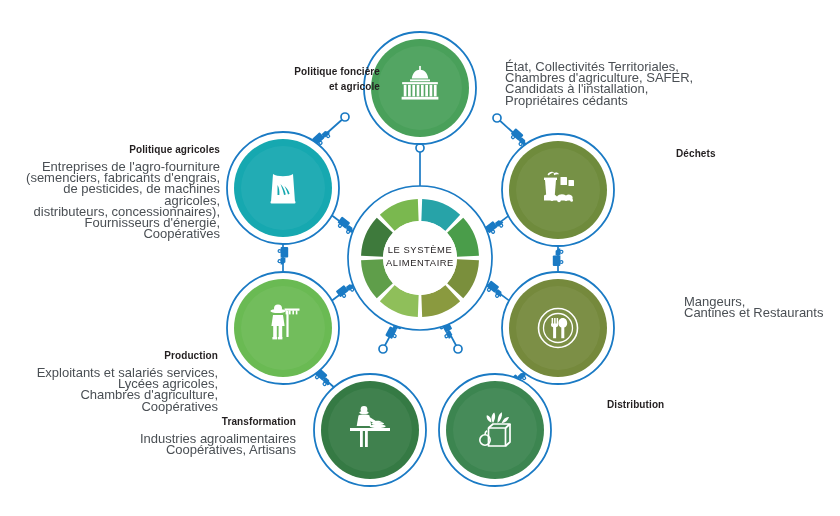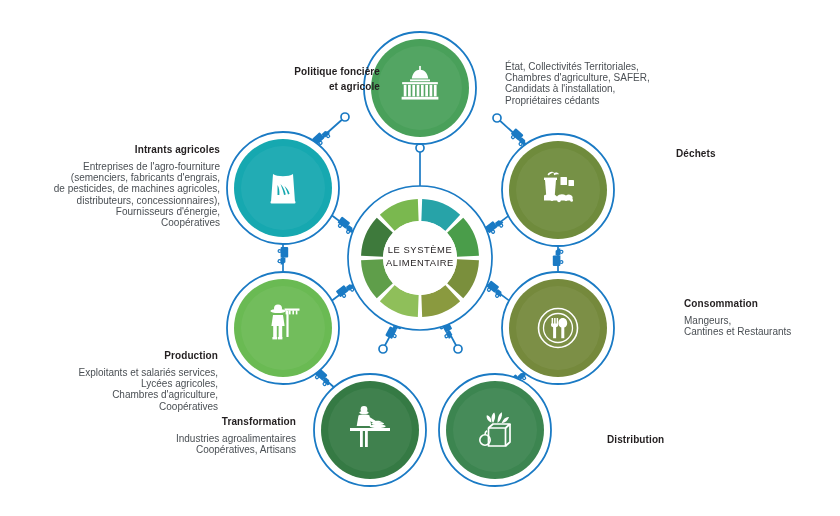--- a/index.html
+++ b/index.html
@@ -4,21 +4,21 @@
 <style>
   html,body{margin:0;padding:0;background:#ffffff;}
   body{width:840px;height:516px;overflow:hidden;
        font-family:"Liberation Sans",sans-serif;color:#231f20;}
   #stage{position:relative;width:840px;height:516px;}
   svg.layer{position:absolute;left:0;top:0;width:840px;height:516px;}
 
   .lbl{position:absolute;}
   .lbl .ttl{font-size:10px;font-weight:bold;color:#231f20;letter-spacing:.1px;
             line-height:15px;margin:0 0 4px 0;white-space:pre-line;}
-  .lbl .dsc{font-size:10px;color:#4a4f54;line-height:11.2px;white-space:pre-line;}
+  .lbl .dsc{font-size:13px;color:#4a4f54;line-height:11.2px;white-space:pre-line;}
   .lbl.right{text-align:left;}
   .lbl.left{text-align:right;}
 
   .hubtxt{position:absolute;width:120px;text-align:center;
           font-size:9.4px;font-weight:normal;letter-spacing:.55px;
           line-height:12.5px;color:#231f20;white-space:pre-line;}
 </style>
 </head>
 <body>
 
@@ -258,21 +258,21 @@
 et agricole</div>
   </div>
   <div class="lbl right" style="left:505px;top:61px;width:250px;">
     <div class="dsc">État, Collectivités Territoriales,
 Chambres d'agriculture, SAFER,
 Candidats à l'installation,
 Propriétaires cédants</div>
   </div>
 
   <div class="lbl left" style="left:10px;top:142px;width:210px;">
-    <div class="ttl">Intrants agricoles</div>
+    <div class="ttl">Politique agricoles</div>
     <div class="dsc">Entreprises de l'agro-fourniture
 (semenciers, fabricants d'engrais,
 de pesticides, de machines agricoles,
 distributeurs, concessionnaires),
 Fournisseurs d'énergie,
 Coopératives</div>
   </div>
 
   <div class="lbl right" style="left:676px;top:146px;width:164px;">
     <div class="ttl">Déchets</div>
@@ -280,28 +280,27 @@
 
   <div class="lbl left" style="left:16px;top:300px;width:202px;margin-top:48px;">
     <div class="ttl">Production</div>
     <div class="dsc">Exploitants et salariés services,
 Lycées agricoles,
 Chambres d'agriculture,
 Coopératives</div>
   </div>
 
   <div class="lbl right" style="left:684px;top:296px;width:156px;">
-    <div class="ttl">Consommation</div>
     <div class="dsc">Mangeurs,
 Cantines et Restaurants</div>
   </div>
 
   <div class="lbl left" style="left:96px;top:414px;width:200px;">
     <div class="ttl">Transformation</div>
     <div class="dsc">Industries agroalimentaires
 Coopératives, Artisans</div>
   </div>
 
-  <div class="lbl right" style="left:607px;top:432px;width:233px;">
+  <div class="lbl right" style="left:607px;top:397px;width:233px;">
     <div class="ttl">Distribution</div>
   </div>
 
 </div>
 
 </body></html>

